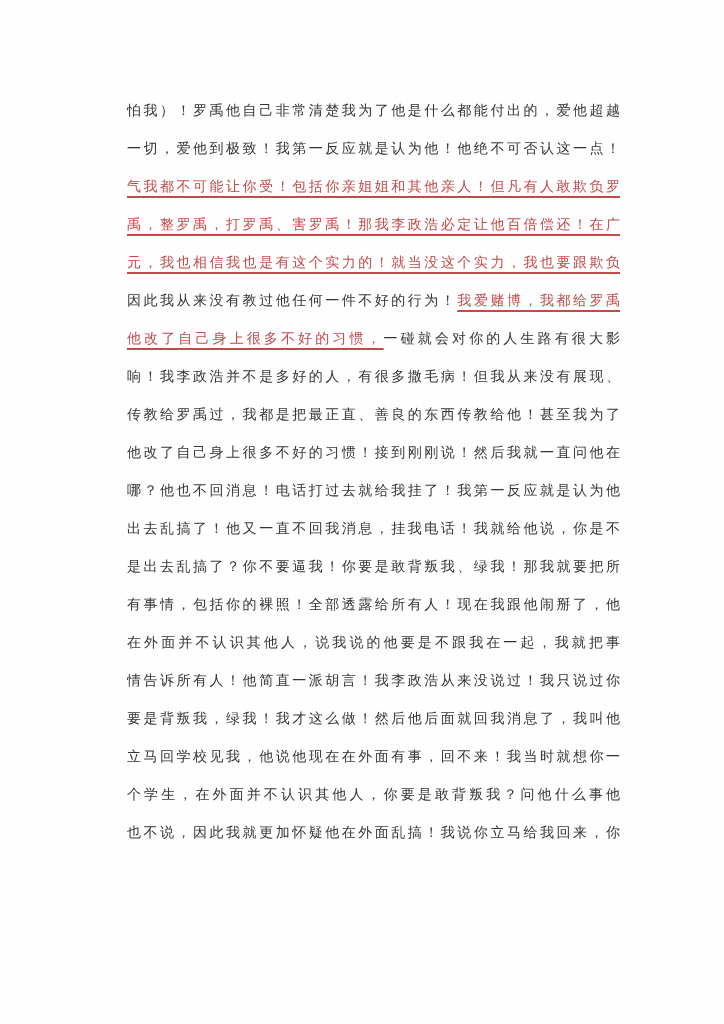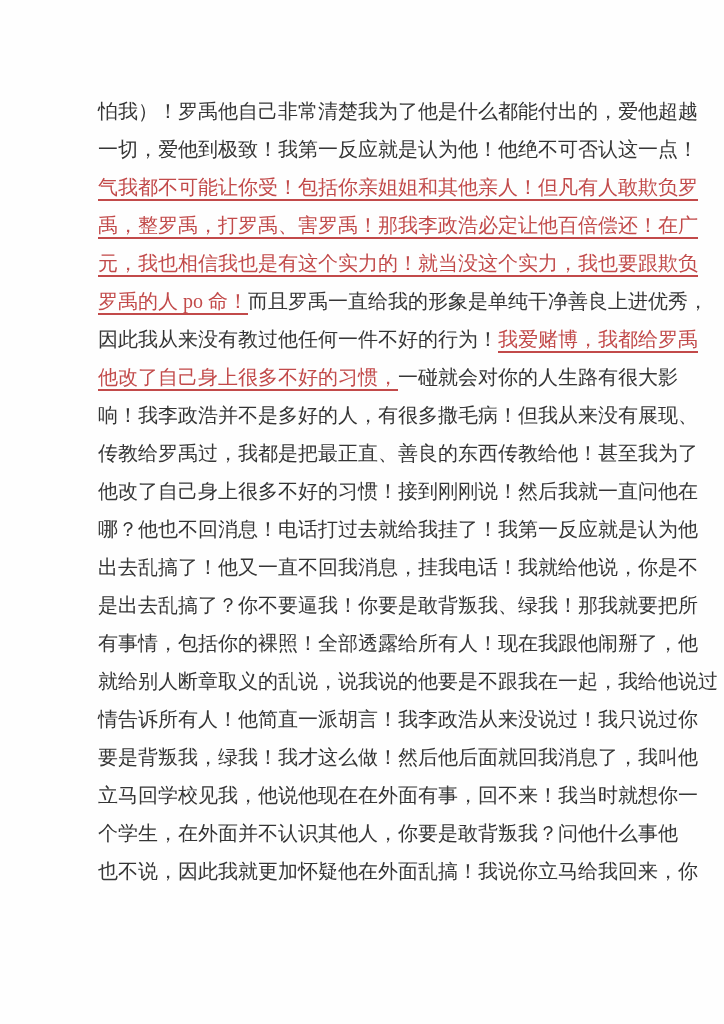--- a/index.html
+++ b/index.html
@@ -23,27 +23,28 @@
   }
   .text-block {
     position: absolute;
     left: 98px;
     top: 92px;
     width: 522px;
   }
   .line {
     height: 38px;
     line-height: 38px;
-    font-size: 20px;
+    font-size: 14px;
     color: var(--text-color);
     text-align: justify;
     text-align-last: justify;
     text-justify: inter-character;
     white-space: nowrap;
     overflow: visible;
+    margin-left: 29px;
   }
   .line span { display: inline; }
   .seg-normal { color: var(--text-color); }
   .seg-red {
     color: var(--highlight-color);
     text-decoration: underline;
     text-decoration-color: var(--highlight-color);
     text-decoration-thickness: 1.5px;
     text-underline-offset: 5px;
   }
@@ -51,30 +52,29 @@
 </head>
 <body>
 
 <div class="page">
   <div class="text-block">
       <div class="line"><span class="seg-normal">怕我）！罗禹他自己非常清楚我为了他是什么都能付出的，爱他超越</span></div>
       <div class="line"><span class="seg-normal">一切，爱他到极致！我第一反应就是认为他！他绝不可否认这一点！</span></div>
       <div class="line"><span class="seg-red">气我都不可能让你受！包括你亲姐姐和其他亲人！但凡有人敢欺负罗</span></div>
       <div class="line"><span class="seg-red">禹，整罗禹，打罗禹、害罗禹！那我李政浩必定让他百倍偿还！在广</span></div>
       <div class="line"><span class="seg-red">元，我也相信我也是有这个实力的！就当没这个实力，我也要跟欺负</span></div>
-      <div class="line"><span class="seg-red">罗禹的人 po 命！</span><span class="seg-normal">而且罗禹一直给我的形象是单纯干净善良上进优秀，</span></div>
       <div class="line"><span class="seg-normal">因此我从来没有教过他任何一件不好的行为！</span><span class="seg-red">我爱赌博，我都给罗禹</span></div>
       <div class="line"><span class="seg-red">他改了自己身上很多不好的习惯，</span><span class="seg-normal">一碰就会对你的人生路有很大影</span></div>
       <div class="line"><span class="seg-normal">响！我李政浩并不是多好的人，有很多撒毛病！但我从来没有展现、</span></div>
       <div class="line"><span class="seg-normal">传教给罗禹过，我都是把最正直、善良的东西传教给他！甚至我为了</span></div>
       <div class="line"><span class="seg-normal">他改了自己身上很多不好的习惯！接到刚刚说！然后我就一直问他在</span></div>
       <div class="line"><span class="seg-normal">哪？他也不回消息！电话打过去就给我挂了！我第一反应就是认为他</span></div>
       <div class="line"><span class="seg-normal">出去乱搞了！他又一直不回我消息，挂我电话！我就给他说，你是不</span></div>
       <div class="line"><span class="seg-normal">是出去乱搞了？你不要逼我！你要是敢背叛我、绿我！那我就要把所</span></div>
       <div class="line"><span class="seg-normal">有事情，包括你的裸照！全部透露给所有人！现在我跟他闹掰了，他</span></div>
-      <div class="line"><span class="seg-normal">就给别人断章取义的乱说，说我说的他要是不跟我在一起，我给他说过</span></div>
+      <div class="line"><span class="seg-normal">在外面并不认识其他人，说我说的他要是不跟我在一起，我就把事</span></div>
       <div class="line"><span class="seg-normal">情告诉所有人！他简直一派胡言！我李政浩从来没说过！我只说过你</span></div>
       <div class="line"><span class="seg-normal">要是背叛我，绿我！我才这么做！然后他后面就回我消息了，我叫他</span></div>
       <div class="line"><span class="seg-normal">立马回学校见我，他说他现在在外面有事，回不来！我当时就想你一</span></div>
       <div class="line"><span class="seg-normal">个学生，在外面并不认识其他人，你要是敢背叛我？问他什么事他</span></div>
       <div class="line"><span class="seg-normal">也不说，因此我就更加怀疑他在外面乱搞！我说你立马给我回来，你</span></div>
     </div>
 </div>
 
 </body></html>

